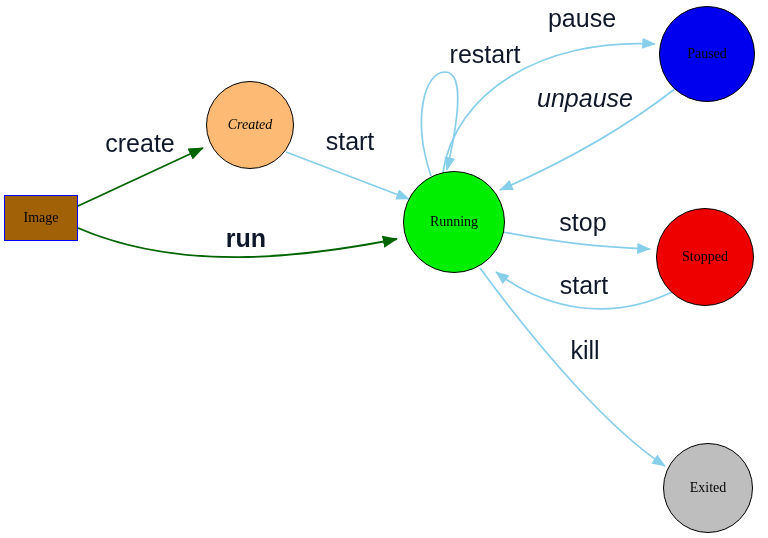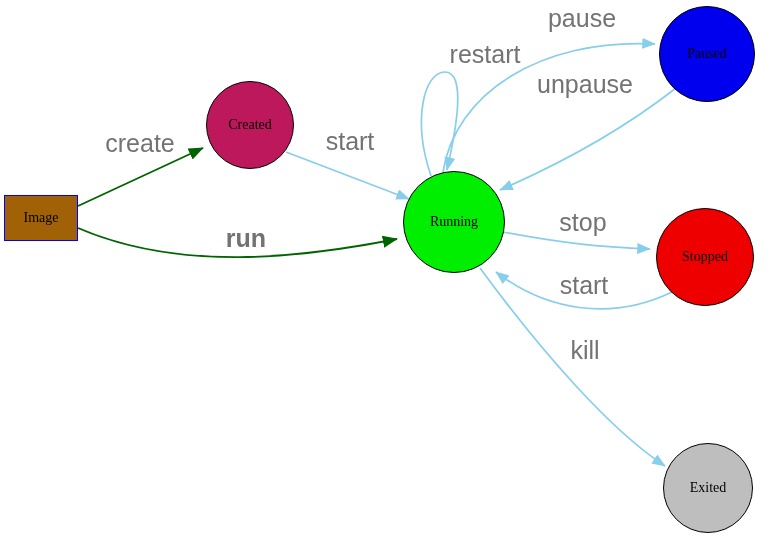--- a/index.html
+++ b/index.html
@@ -41,21 +41,21 @@
     font-family: "Liberation Serif", serif;
     font-size: 14px;
     color: #000000;
     line-height: 1;
     white-space: nowrap;
   }
   .edge-label {
     position: absolute;
     font-family: "Liberation Sans", sans-serif;
     font-size: 25px;
-    color: #737373;
+    color: #0f172a;
     line-height: 1;
     white-space: nowrap;
     transform: translate(-50%, -50%);
   }
 </style>
 </head>
 <body>
 
 <div id="canvas">
 
@@ -85,21 +85,21 @@
 
     <path d="M672,292 C610,322 545,310 496,272" fill="none" stroke="#87ceeb" stroke-width="1.7" marker-end="url(#arrow-blue)"></path>
 
     <path d="M480,268 C540,350 610,430 665,466" fill="none" stroke="#87ceeb" stroke-width="1.7" marker-end="url(#arrow-blue)"></path>
   </svg>
 
   <div class="node node-box" style="left:4px; top:195px; width:74px; height:46px;">
     <span class="node-label">Image</span>
   </div>
 
-  <div class="node node-circle" style="left:206px; top:81px; width:88px; height:88px; background:#be185d;">
+  <div class="node node-circle" style="left:206px; top:81px; width:88px; height:88px; background:#fdba74;font-style:italic;">
     <span class="node-label">Created</span>
   </div>
 
   <div class="node node-circle" style="left:403px; top:171px; width:102px; height:102px; background:#00ee00;">
     <span class="node-label">Running</span>
   </div>
 
   <div class="node node-circle" style="left:659px; top:6px; width:96px; height:96px; background:#0000ee;">
     <span class="node-label">Paused</span>
   </div>
@@ -113,21 +113,21 @@
   </div>
 
   <div class="edge-label" style="left:140px; top:143px;">create</div>
 
   <div class="edge-label" style="left:246px; top:238px;font-weight:bold;">run</div>
 
   <div class="edge-label" style="left:350px; top:141px;">start</div>
 
   <div class="edge-label" style="left:582px; top:18px;">pause</div>
 
-  <div class="edge-label" style="left:585px; top:84px;">unpause</div>
+  <div class="edge-label" style="left:585px; top:98px;font-style:italic;">unpause</div>
 
   <div class="edge-label" style="left:459px; top:54px;margin-left:26px;">restart</div>
 
   <div class="edge-label" style="left:583px; top:222px;">stop</div>
 
   <div class="edge-label" style="left:584px; top:285px;">start</div>
 
   <div class="edge-label" style="left:585px; top:350px;">kill</div>
 
 </div>

